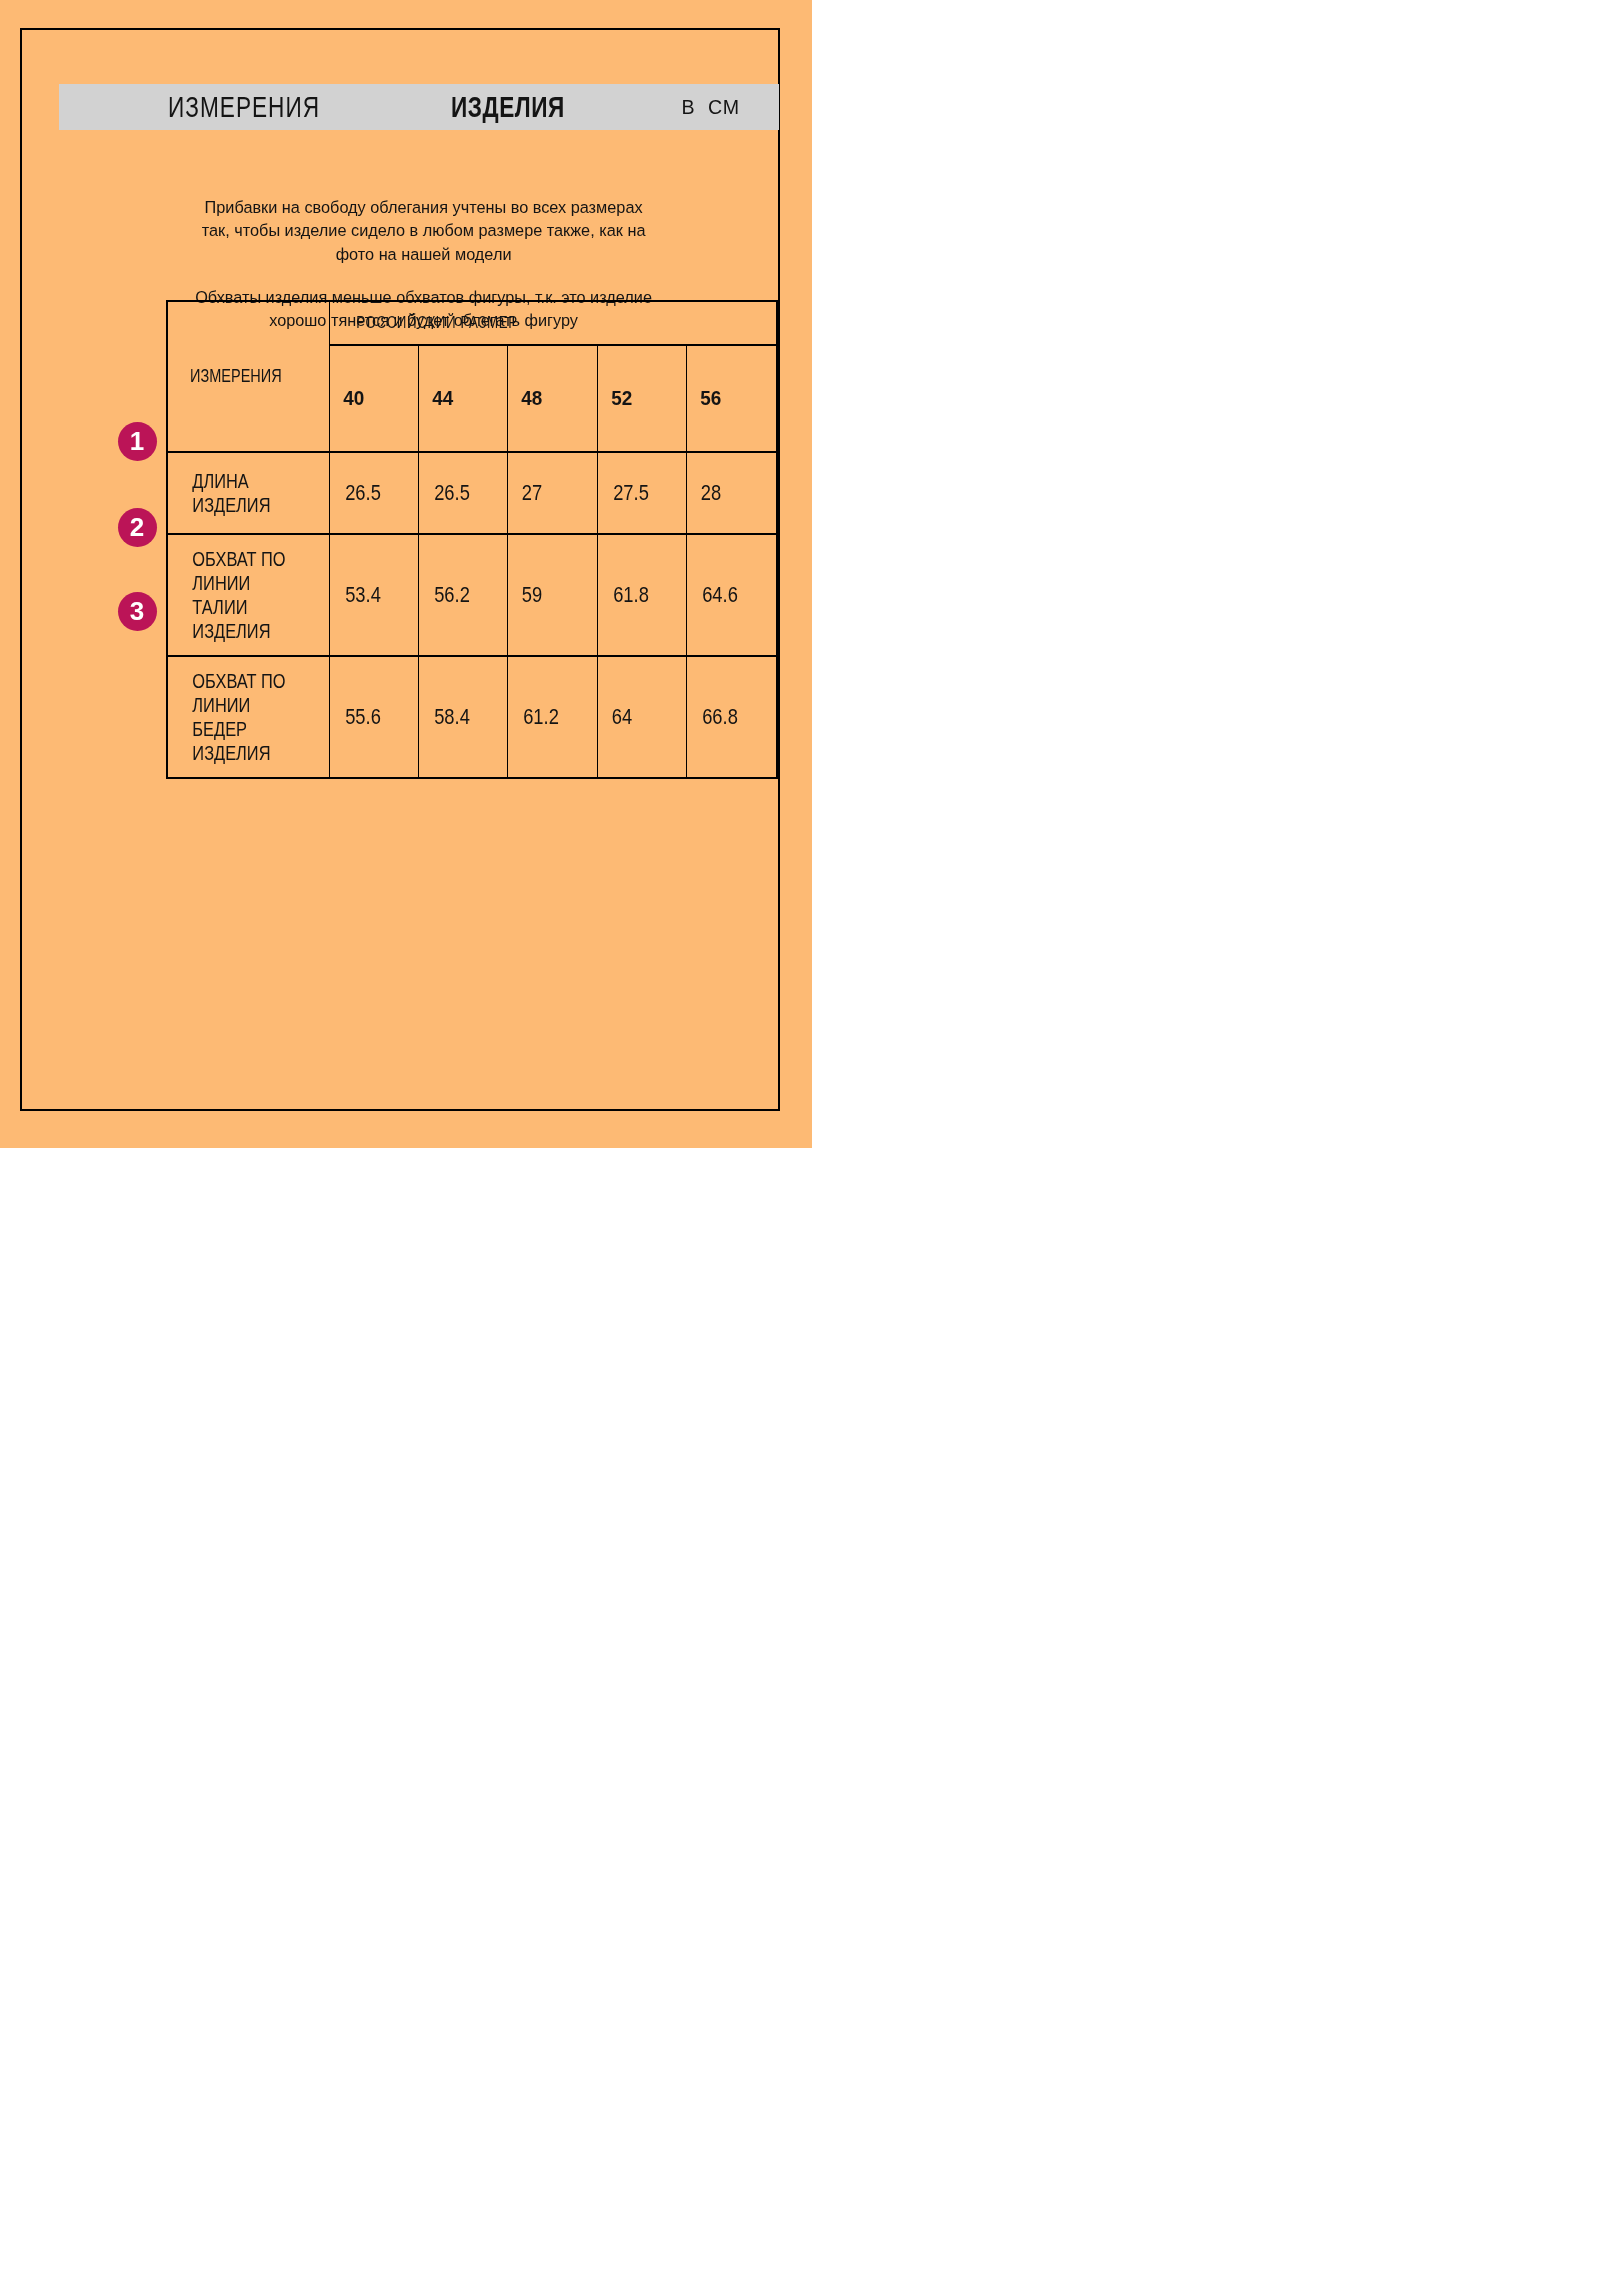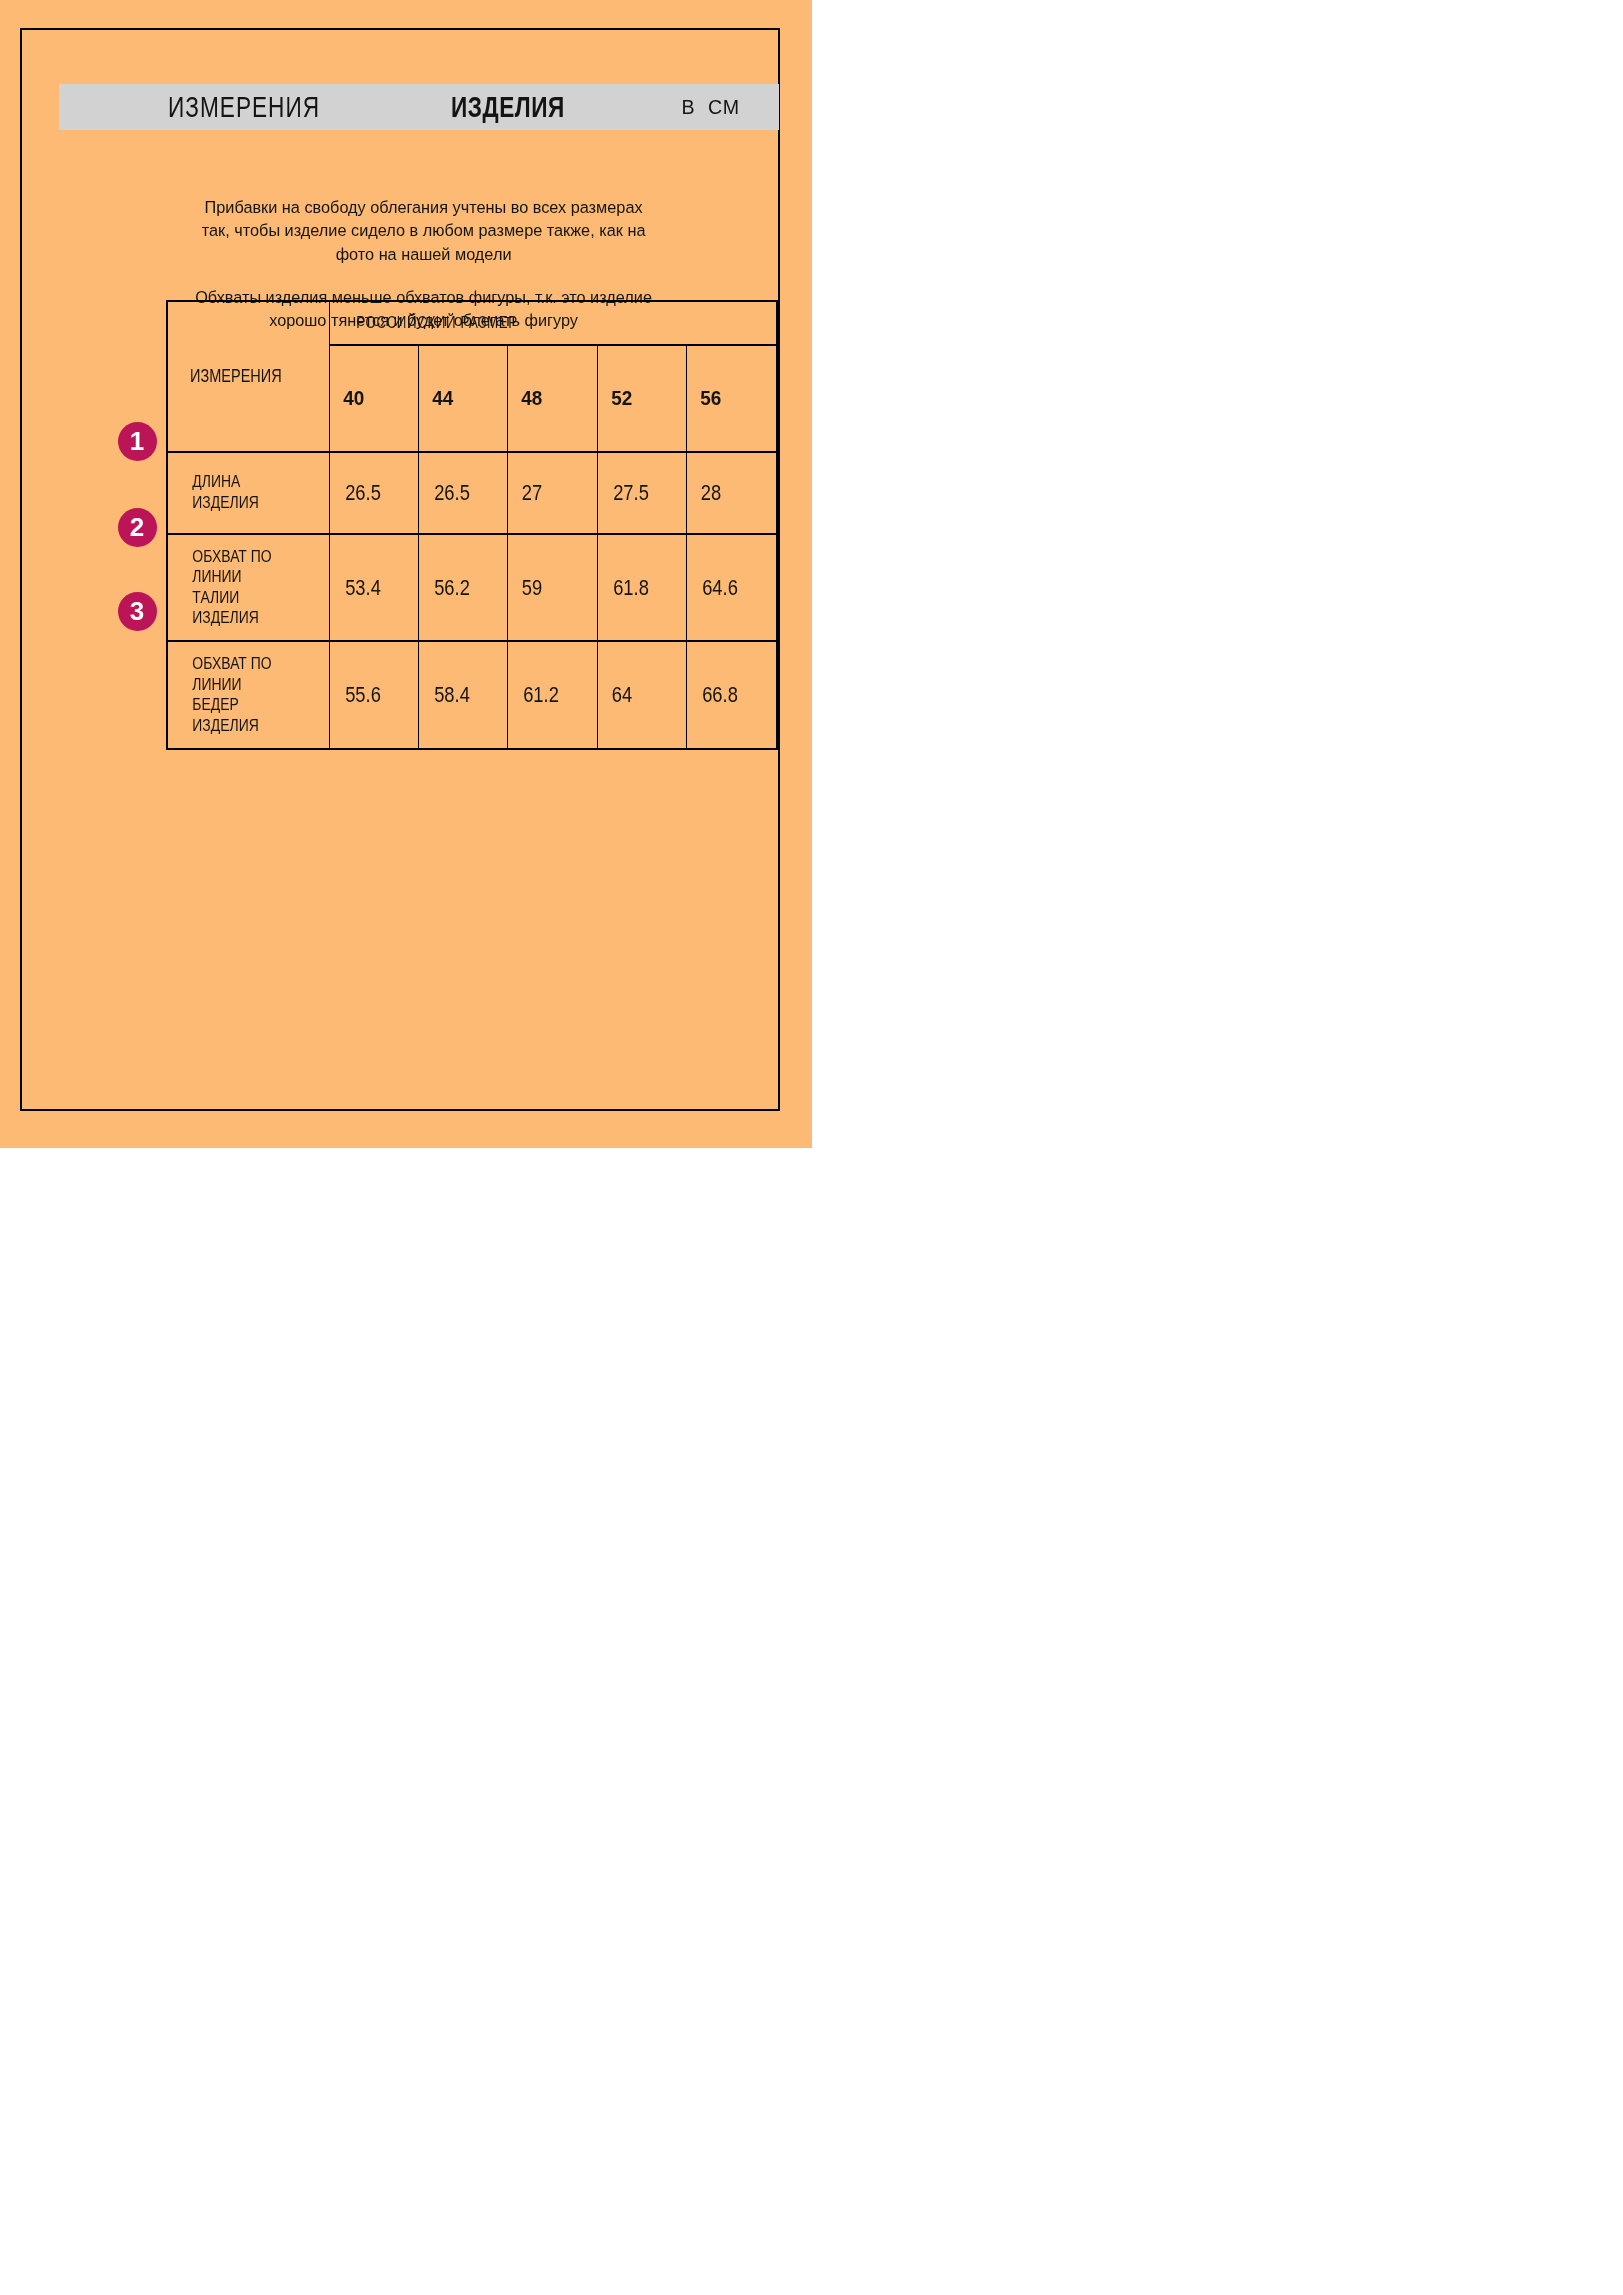--- a/index.html
+++ b/index.html
@@ -47,21 +47,21 @@
   .size-table td {
     border:1px solid #000;
     text-align:left; vertical-align:middle;
     padding:12px; overflow:hidden;
   }
   td.corner { width:147px; font-size:17.7px; }
   td.rus    { height:18.3px; font-size:15.7px; border-bottom:2.6px solid #000; letter-spacing:0.7px; }
   tr.sizes-row td { height:81px; font-size:21px; font-weight:bold; width:73px; }
   tr.data-row td { border-top:2.6px solid #000; border-bottom:2.6px solid #000; }
   tr.data-row { height:82px; }
-  td.rowlabel { font-size:17px; line-height:1.2; }
+  td.rowlabel { font-size:20px; line-height:1.2; }
   td.val { font-size:21.6px; }
 
   
   .badge {
     position:absolute; left:96px;
     width:39px; height:39px; border-radius:50%;
     background:#bb1457;
     color:#ffffff; font-size:26px; font-weight:bold;
     display:flex; align-items:center; justify-content:center;
   }

